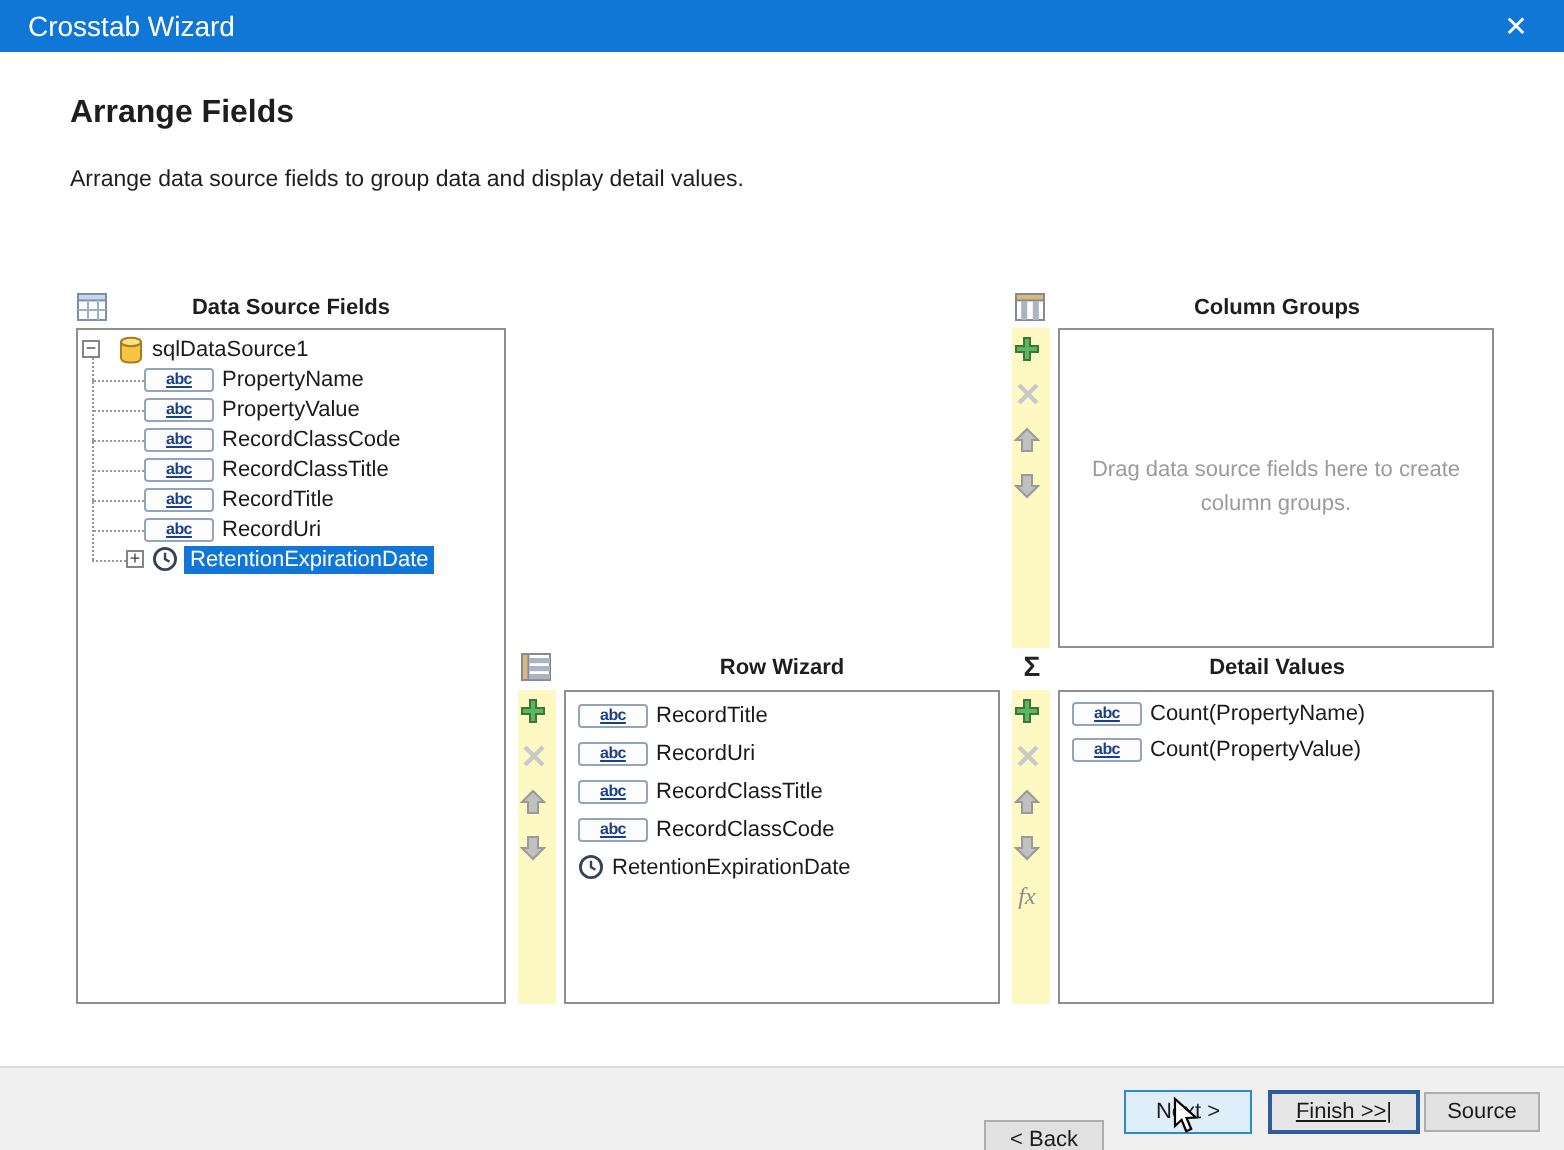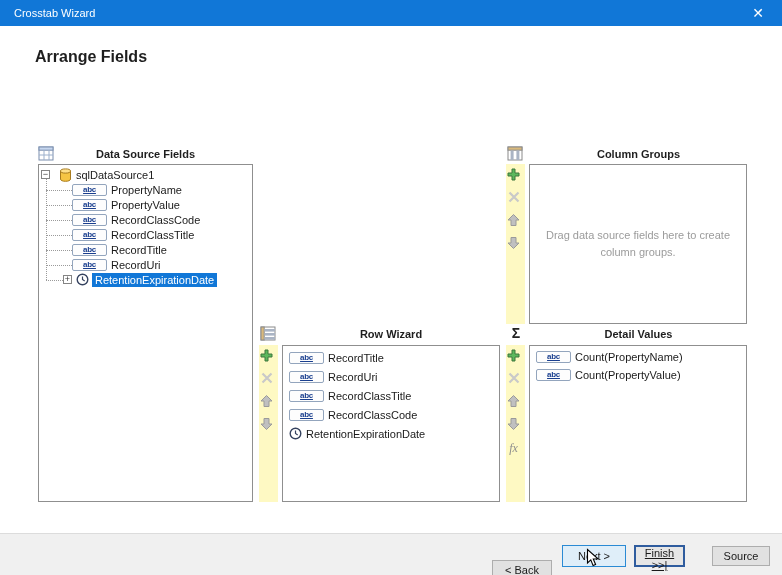--- a/index.html
+++ b/index.html
@@ -5,21 +5,21 @@
   html,body{margin:0;padding:0;}
   body{
     width:782px;height:575px;overflow:hidden;position:relative;
     font-family:"Liberation Sans",sans-serif;font-size:11px;color:#1a1a1a;
     background:#fff;
   }
   .dialog{position:absolute;inset:0;box-shadow:inset 0 0 0 1px #aeb4ba;}
   
   .titlebar{position:absolute;top:0;left:0;right:0;height:26px;background:#1177d7;
     display:flex;align-items:center;z-index:5;}
-  .titlebar-text{color:#fff;font-size:11px;margin-left:14px;}
+  .titlebar-text{color:#fff;font-size:14px;margin-left:14px;}
   .close-btn{position:absolute;top:0;right:6px;width:36px;height:26px;border:0;background:transparent;
     color:#fff;font-size:14px;line-height:26px;text-align:center;cursor:default;padding:0;}
   
   .content{position:absolute;top:26px;left:0;right:0;bottom:42px;background:#fff;}
   .page-title{position:absolute;left:35px;top:22px;font-size:16px;font-weight:bold;color:#1e1e1e;}
   .page-subtitle{position:absolute;left:35px;top:58px;font-size:11.5px;color:#1e1e1e;}
   
   .panel-title{position:absolute;font-weight:bold;color:#1e1e1e;text-align:center;font-size:11px;}
   .hdr-icon{position:absolute;width:16px;height:16px;display:flex;align-items:center;justify-content:center;}
   .listbox{position:absolute;background:#fff;border:1px solid #8f8f8f;box-sizing:border-box;}
@@ -46,38 +46,39 @@
   .list-row{position:absolute;left:0;right:2px;display:flex;align-items:center;padding-left:6px;}
   .list-label{margin-left:4px;white-space:nowrap;}
   .placeholder{position:absolute;inset:0;display:flex;align-items:center;justify-content:center;}
   .placeholder span{display:block;max-width:185px;text-align:center;color:#9b9b9b;line-height:1.55;}
   
   .footer{position:absolute;left:0;right:0;bottom:0;height:42px;background:#f0f0f0;border-top:1px solid #dcdcdc;box-sizing:border-box;}
   .btn{position:absolute;top:12px;height:20px;box-sizing:border-box;background:#e1e1e1;border:1px solid #adadad;
     font-family:"Liberation Sans",sans-serif;font-size:11px;color:#1a1a1a;padding:0;cursor:default;}
   .btn-back{left:492px;width:60px;margin-top:14px;}
   .btn-next{left:562px;width:64px;top:11px;height:22px;background:#dfeef9;border:1px solid #2a8ad4;}
-  .btn-finish{left:634px;width:51px;top:11px;height:22px;border:2px solid #2f5c9e;background:#e6e6e6;text-decoration:underline;}
+  .btn-finish{left:634px;width:76px;top:11px;height:22px;border:2px solid #2f5c9e;background:#e6e6e6;text-decoration:underline;}
   .btn-cancel{left:712px;width:58px;}
   .cursor{position:absolute;left:586px;top:548px;z-index:20;pointer-events:none;}
 </style>
 </head>
 <body>
 
 <div class="dialog">
 
   <div class="titlebar">
     <span class="titlebar-text">Crosstab Wizard</span>
     <button class="close-btn">
       <span>✕</span>
     </button>
   </div>
 
   <div class="content">
     <div class="page-title">Arrange Fields</div>
+    <div class="page-subtitle">Arrange data source fields to group data and display detail values.</div>
 
     <span class="hdr-icon" style="left:38px;top:119px;">
       <svg width="16" height="15" viewBox="0 0 16 15">
           <rect x="1" y="1" width="14" height="13" fill="#fff" stroke="#7a8eae"></rect>
           <rect x="1" y="1" width="14" height="3.2" fill="#c7d7ef" stroke="#7a8eae"></rect>
           <line x1="6" y1="4" x2="6" y2="14" stroke="#9cb0cc"></line>
           <line x1="11" y1="4" x2="11" y2="14" stroke="#9cb0cc"></line>
           <line x1="1" y1="9" x2="15" y2="9" stroke="#9cb0cc"></line>
         </svg>
     </span>

